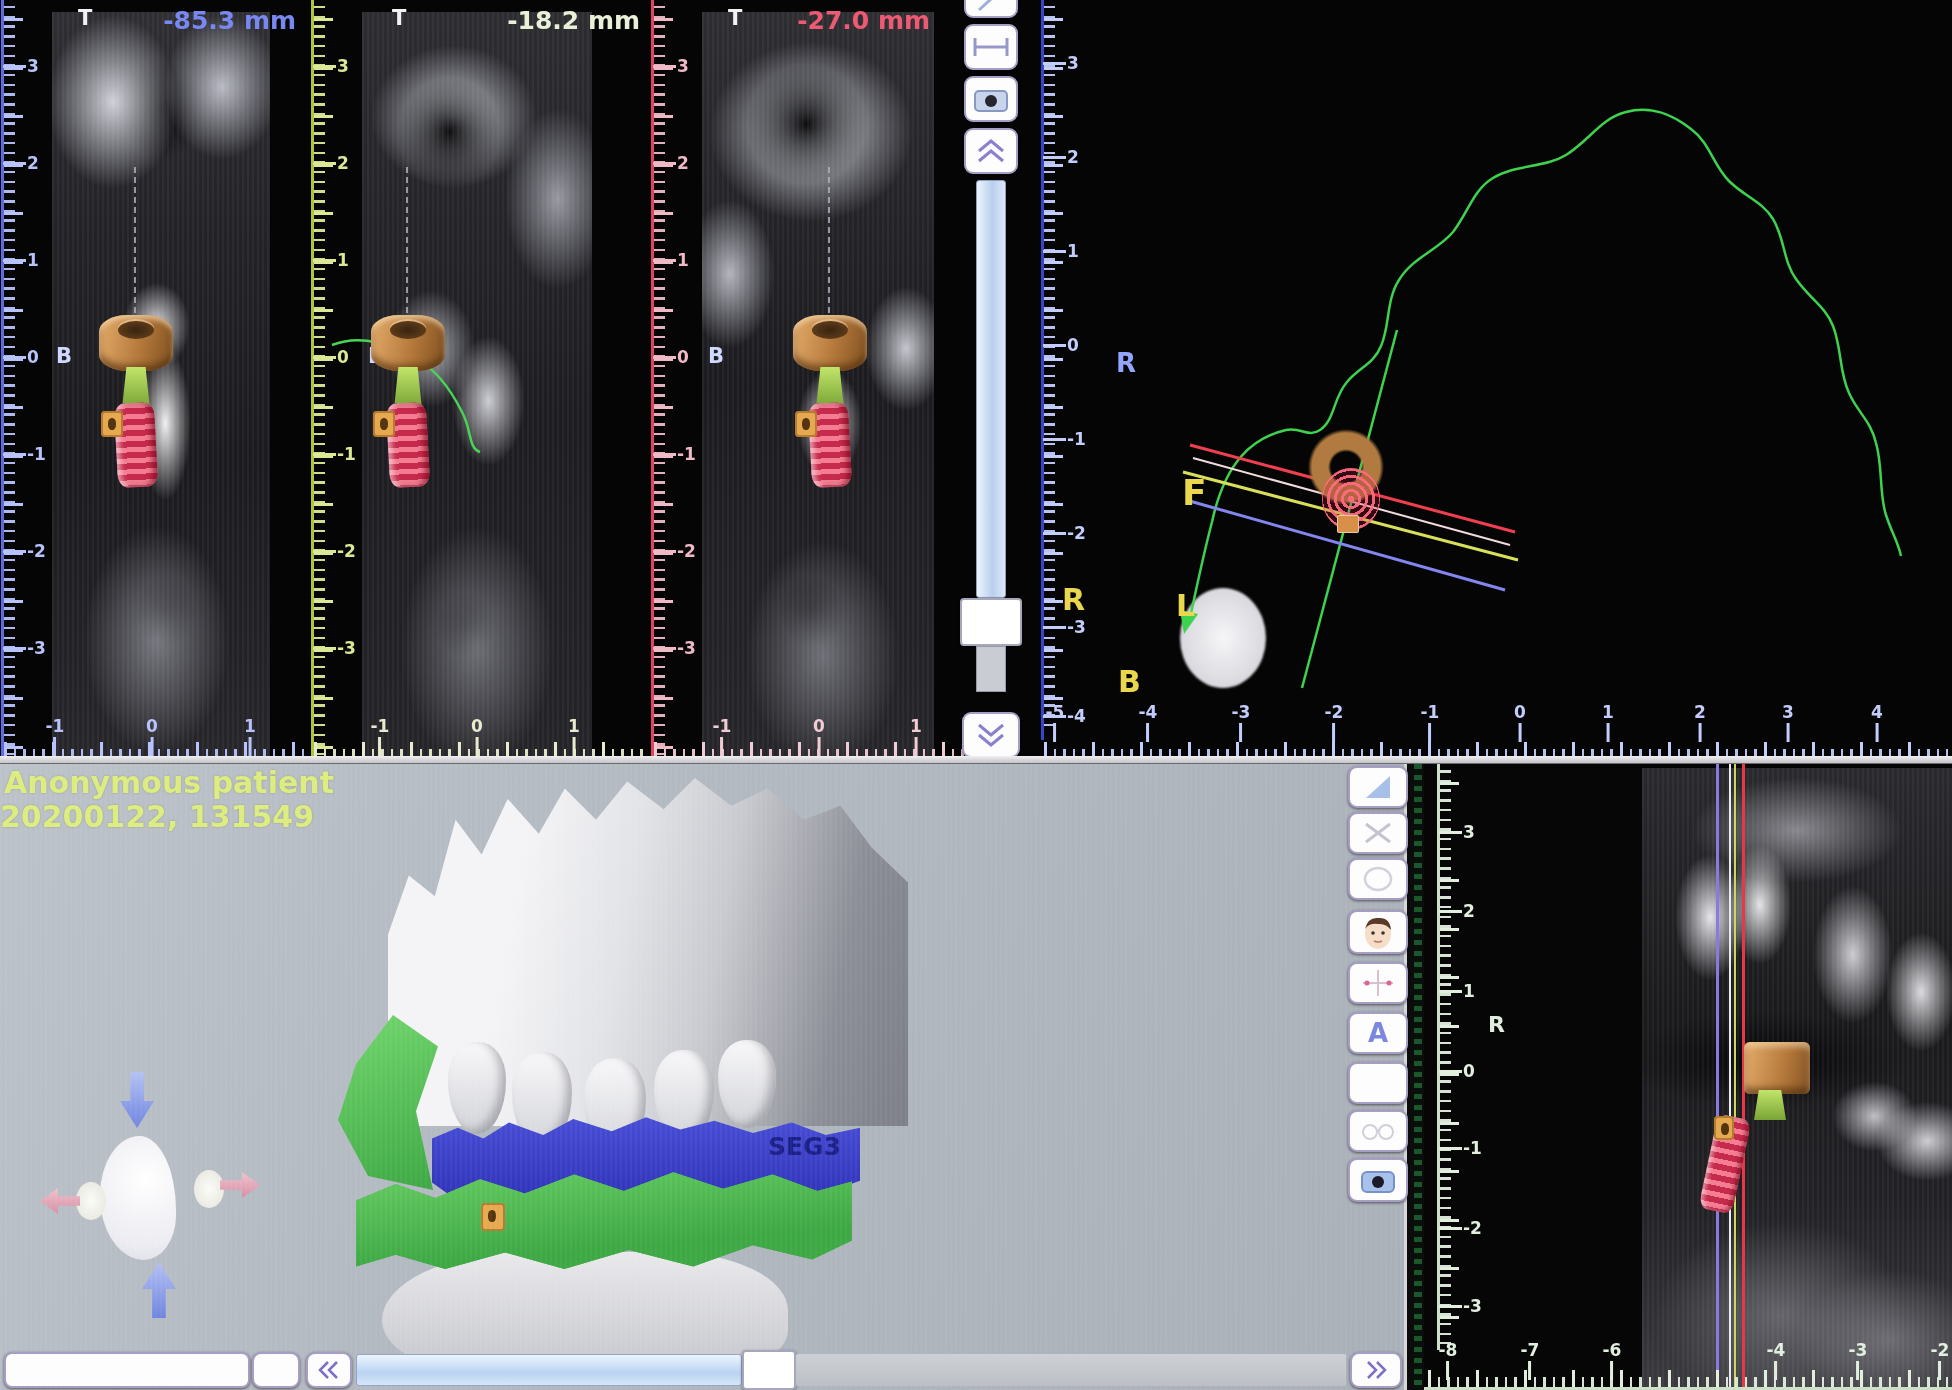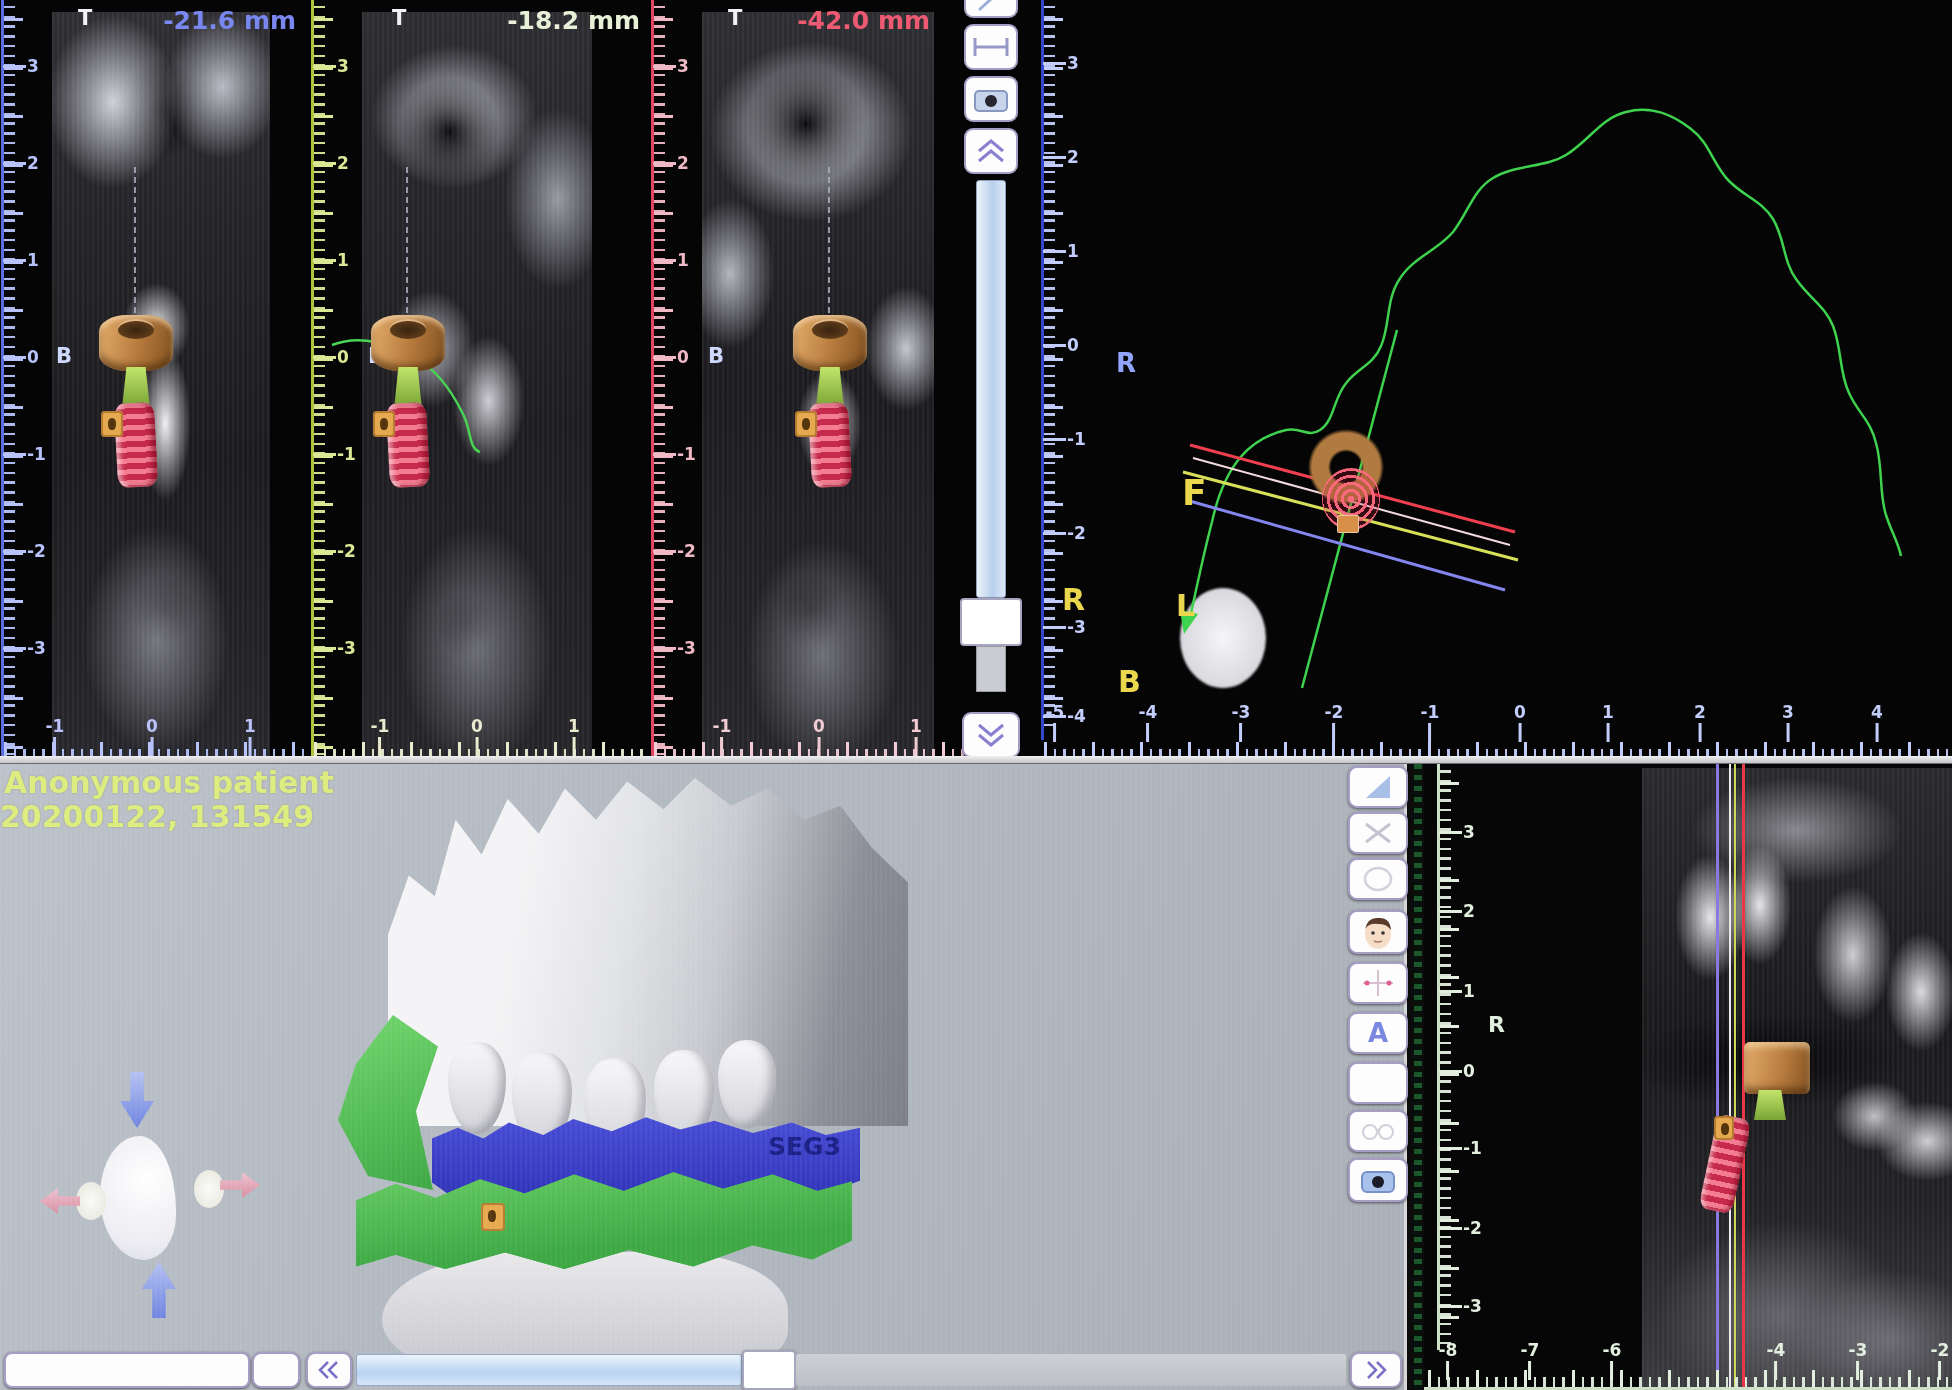--- a/index.html
+++ b/index.html
@@ -174,21 +174,21 @@
       <div class="vm"></div>
       <span class="vt" style="top:66px">3</span>
       <span class="vt" style="top:163px">2</span>
       <span class="vt" style="top:260px">1</span>
       <span class="vt" style="top:357px">0</span>
       <span class="vt" style="top:454px">-1</span>
       <span class="vt" style="top:551px">-2</span>
       <span class="vt" style="top:648px">-3</span>
     </div>
     <span class="lblT" style="left:78px;top:6px">T</span>
-    <span class="depth" style="right:14px;color:#7888f0">-21.6 mm</span>
+    <span class="depth" style="right:14px;color:#7888f0">-85.3 mm</span>
     <span class="lblB" style="left:56px;top:344px">B</span>
     <div class="implant" style="left:99px;top:315px">
       <div class="drill"></div>
       <div class="crown">
           <div class="crown-hole"></div>
         </div>
       <div class="abut"></div>
       <div class="screw"></div>
       <div class="lock" style="left:2px;top:96px"></div>
     </div>
@@ -241,21 +241,21 @@
       <div class="vm"></div>
       <span class="vt" style="top:66px">3</span>
       <span class="vt" style="top:163px">2</span>
       <span class="vt" style="top:260px">1</span>
       <span class="vt" style="top:357px">0</span>
       <span class="vt" style="top:454px">-1</span>
       <span class="vt" style="top:551px">-2</span>
       <span class="vt" style="top:648px">-3</span>
     </div>
     <span class="lblT" style="left:78px;top:6px">T</span>
-    <span class="depth" style="right:48px;color:#ef5a73">-42.0 mm</span>
+    <span class="depth" style="right:48px;color:#ef5a73">-27.0 mm</span>
     <span class="lblB" style="left:58px;top:344px">B</span>
     <div class="implant" style="left:143px;top:315px">
       <div class="drill"></div>
       <div class="crown">
           <div class="crown-hole"></div>
         </div>
       <div class="abut"></div>
       <div class="screw"></div>
       <div class="lock" style="left:2px;top:96px"></div>
     </div>

